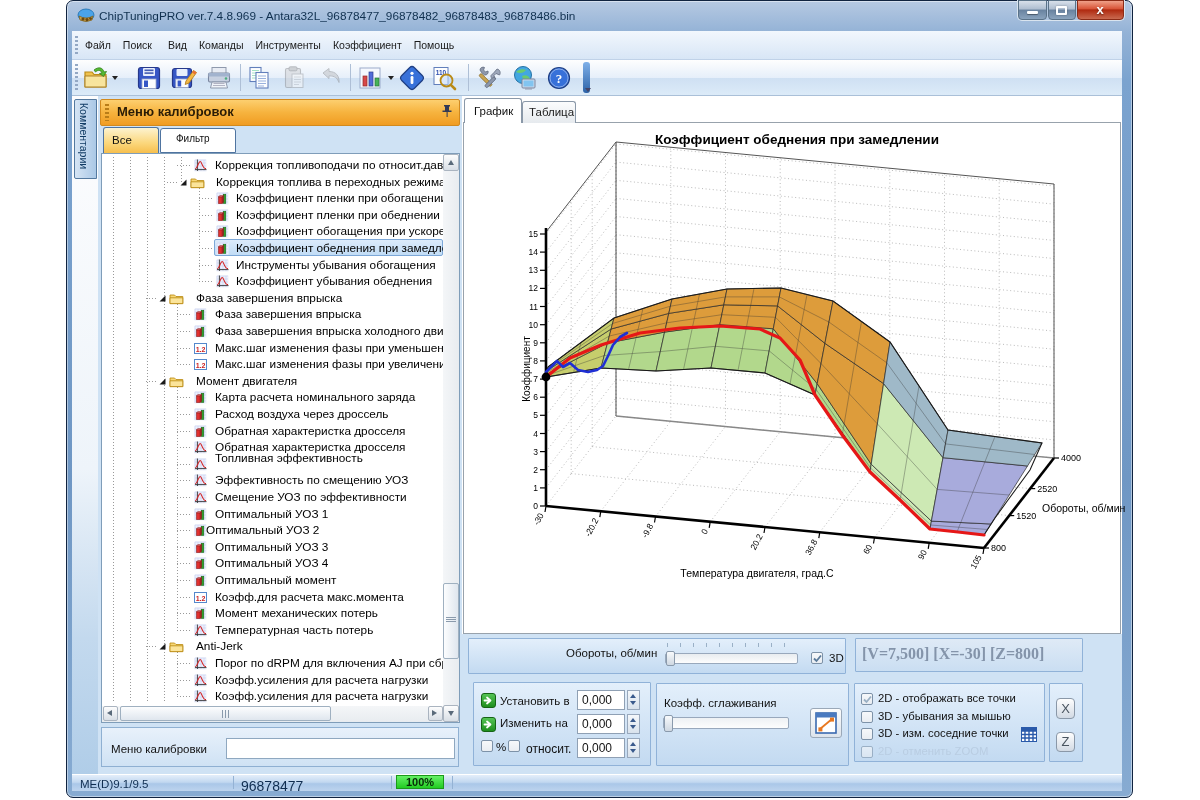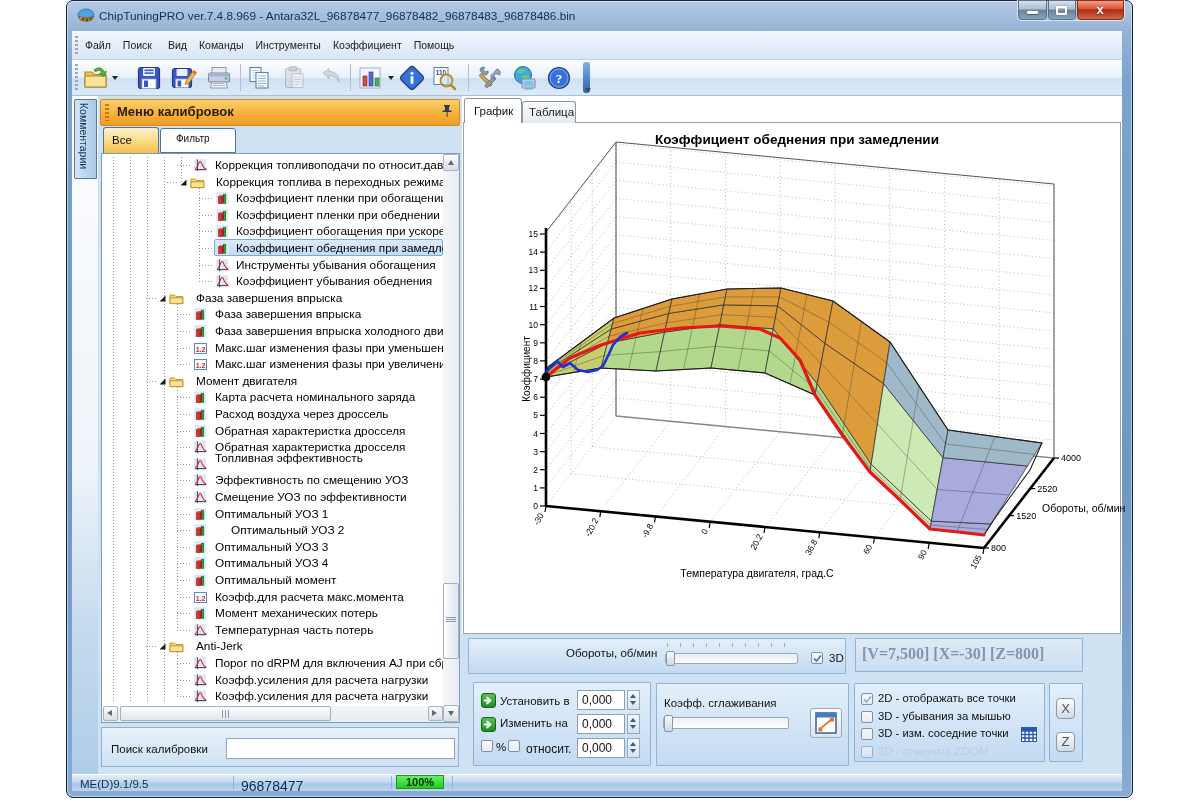--- a/index.html
+++ b/index.html
@@ -352,21 +352,21 @@
 <div class="ti" style="left:215px;top:507px">Оптимальный УОЗ 1</div>
 <div class="doth" style="left:177px;top:530px;width:15px"></div>
 <div style="position:absolute;left:194px;top:523px"><svg width="13" height="13" viewBox="0 0 13 13">
           <rect x="0.5" y="0.5" width="12" height="12" fill="#eef2fc"></rect>
           <path d="M1 1 h11 M1 4 h11 M1 7 h11 M1 10 h11 M1 1 v11 M4 1 v11 M7 1 v11 M10 1 v11" stroke="#c6cff0" stroke-width="0.6"></path>
           <rect x="7.2" y="2.2" width="2.6" height="9.3" fill="#2e9e2e" stroke="#156015" stroke-width="0.5"></rect>
           <rect x="2.6" y="4.8" width="3.6" height="6.7" fill="#e03030" stroke="#8c1616" stroke-width="0.6"></rect>
           <path d="M2.6 4.8 L3.9 3.6 L7.5 3.6 L6.2 4.8 Z" fill="#f08080" stroke="#8c1616" stroke-width="0.5"></path>
           <path d="M6.2 4.8 L7.5 3.6 L7.5 10.3 L6.2 11.5 Z" fill="#a81e1e" stroke="#8c1616" stroke-width="0.5"></path>
         </svg></div>
-<div class="ti" style="left:231px;top:523px">Оптимальный УОЗ 2</div>
+<div class="ti" style="left:206px;top:523px">Оптимальный УОЗ 2</div>
 <div class="doth" style="left:177px;top:547px;width:15px"></div>
 <div style="position:absolute;left:194px;top:540px"><svg width="13" height="13" viewBox="0 0 13 13">
           <rect x="0.5" y="0.5" width="12" height="12" fill="#eef2fc"></rect>
           <path d="M1 1 h11 M1 4 h11 M1 7 h11 M1 10 h11 M1 1 v11 M4 1 v11 M7 1 v11 M10 1 v11" stroke="#c6cff0" stroke-width="0.6"></path>
           <rect x="7.2" y="2.2" width="2.6" height="9.3" fill="#2e9e2e" stroke="#156015" stroke-width="0.5"></rect>
           <rect x="2.6" y="4.8" width="3.6" height="6.7" fill="#e03030" stroke="#8c1616" stroke-width="0.6"></rect>
           <path d="M2.6 4.8 L3.9 3.6 L7.5 3.6 L6.2 4.8 Z" fill="#f08080" stroke="#8c1616" stroke-width="0.5"></path>
           <path d="M6.2 4.8 L7.5 3.6 L7.5 10.3 L6.2 11.5 Z" fill="#a81e1e" stroke="#8c1616" stroke-width="0.5"></path>
         </svg></div>
 <div class="ti" style="left:215px;top:540px">Оптимальный УОЗ 3</div>
@@ -458,21 +458,21 @@
 <div class="abs" style="left:448px;top:711px;width:0;height:0;border-left:3.5px solid transparent;border-right:3.5px solid transparent;border-top:5px solid #5a6a7a"></div>
 <div class="abs" style="left:102px;top:706px;width:341px;height:16px;background:linear-gradient(180deg,#f4f6f8,#e8ecf0)"></div>
 <div class="abs" style="left:103px;top:706px;width:15px;height:15px;background:linear-gradient(180deg,#fdfdfd,#d9dfe6);border:1px solid #aab4c0;border-radius:2px"></div>
 <div class="abs" style="left:107px;top:710px;width:0;height:0;border-top:3.5px solid transparent;border-bottom:3.5px solid transparent;border-right:5px solid #5a6a7a"></div>
 <div class="abs" style="left:428px;top:706px;width:15px;height:15px;background:linear-gradient(180deg,#fdfdfd,#d9dfe6);border:1px solid #aab4c0;border-radius:2px"></div>
 <div class="abs" style="left:432px;top:710px;width:0;height:0;border-top:3.5px solid transparent;border-bottom:3.5px solid transparent;border-left:5px solid #5a6a7a"></div>
 <div class="abs" style="left:120px;top:706px;width:211px;height:15px;background:linear-gradient(180deg,#fcfdfe,#dfe6ee);border:1px solid #9fb0c0;border-radius:2px"></div>
 <div class="abs" style="left:222px;top:710px;width:1px;height:8px;background:#8a9aac;box-shadow:3px 0 0 #8a9aac,6px 0 0 #8a9aac"></div>
 
 <div class="abs" style="left:101px;top:727px;width:358px;height:40px;background:linear-gradient(180deg,#e8f1fb,#cfe2f4);border:1px solid #8fb0d2"></div>
-<div class="abs" style="left:111px;top:743px;font-size:11.5px;color:#111">Поиск калибровки</div>
+<div class="abs" style="left:111px;top:743px;font-size:11.5px;color:#111">Меню калибровки</div>
 <div class="abs" style="left:226px;top:738px;width:229px;height:21px;background:#fff;border:1px solid #8fa8c0"></div>
 
 <div class="abs" style="left:462px;top:96px;width:660px;height:678px;background:#cfe2f4"></div>
 <div class="abs" style="left:462px;top:96px;width:660px;height:538px;background:#fff"></div>
 <div class="abs" style="left:463px;top:122px;width:658px;height:512px;background:#fff;border:1px solid #98a2ac"></div>
 <div class="abs" style="left:464px;top:98px;width:58px;height:25px;background:#fff;border:1px solid #8a98a8;border-bottom:none;border-radius:3px 3px 0 0"></div>
 <div class="abs" style="left:474px;top:105px;font-size:11.5px;color:#111">График</div>
 <div class="abs" style="left:522px;top:101px;width:54px;height:22px;background:linear-gradient(180deg,#fbfcfd,#e6eaee);border:1px solid #8a98a8;border-bottom:none;border-radius:3px 3px 0 0"></div>
 <div class="abs" style="left:529px;top:106px;font-size:11.5px;color:#222">Таблица</div>
 <svg width="664" height="511" viewBox="464 123 664 511" style="position:absolute;left:464px;top:123px;font-family:'Liberation Sans',sans-serif">

